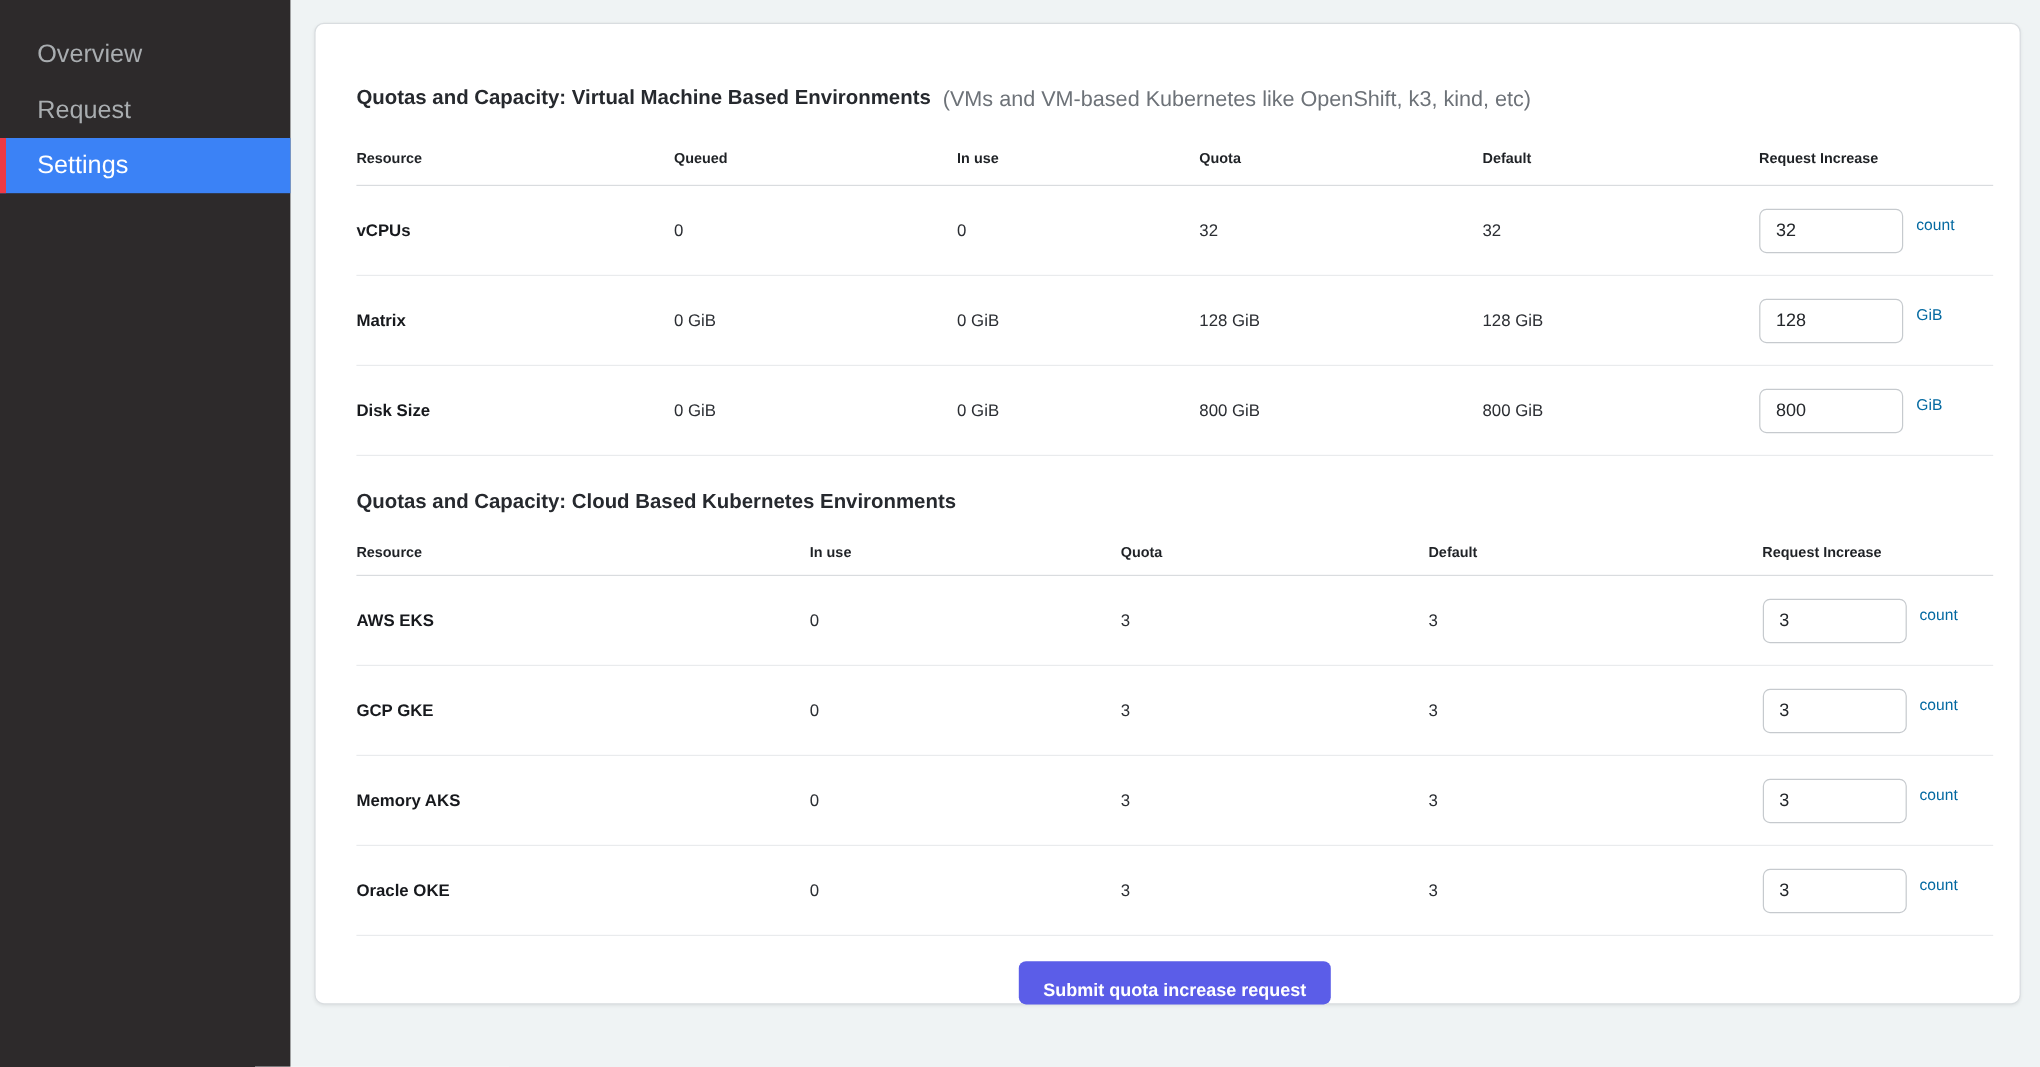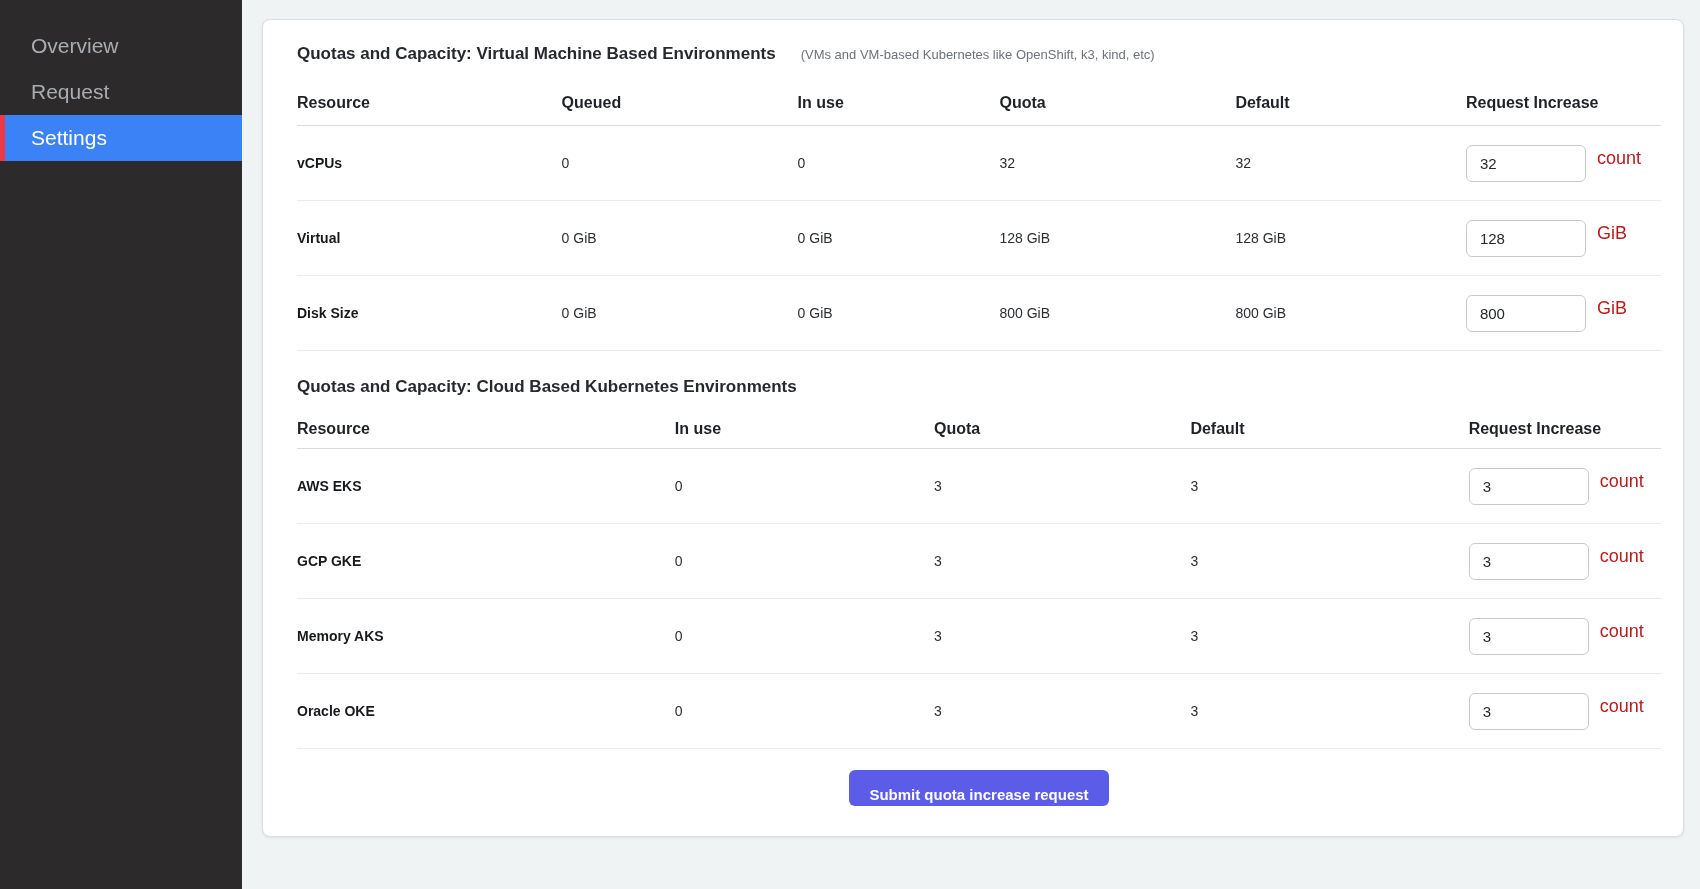--- a/index.html
+++ b/index.html
@@ -52,46 +52,47 @@
     background: #ffffff;
     border: 1px solid #d9dde0;
     border-radius: 8px;
     box-shadow: 0 1px 3px rgba(0,0,0,0.07);
     padding: 24px 22px 26px 34px;
     height: 818px;
   }
 
   .section-header {
     display: flex;
-    align-items: center;
-    gap: 25px;
+    align-items: flex-start;
+    gap: 10px;
     margin-bottom: 16px;
+    margin-top: 28px;
   }
   .section-title {
     font-size: 17px;
     font-weight: 700;
     color: #26292e;
   }
   .section-subtitle {
-    font-size: 13px;
+    font-size: 18px;
     color: #6d7278;
     font-weight: 400;
   }
 
   
   .grid-row { display: grid; align-items: center; }
   .t1 { grid-template-columns: 19.4% 17.3% 14.8% 17.3% 16.9% minmax(0,1fr); }
   .t2 { grid-template-columns: 27.7% 19% 18.8% 20.4% minmax(0,1fr); }
 
   .thead {
     height: 46px;
     border-bottom: 1px solid #d9dcdf;
   }
   .thead .th {
-    font-size: 16px;
+    font-size: 12px;
     font-weight: 700;
     color: #1f2226;
   }
   .trow {
     height: 75px;
     border-bottom: 1px solid #e9ebed;
   }
   .cell { font-size: 14px; color: #2b2e33; }
   .cell.resource { font-weight: 600; color: #17191d; }
 
@@ -106,22 +107,22 @@
     border: 1px solid #c6cace;
     border-radius: 6px;
     padding: 0 10px 0 13px;
     font-size: 15px;
     color: #24272b;
     font-family: "Liberation Sans", "DejaVu Sans", sans-serif;
     background: #ffffff;
     outline: none;
   }
   .unit {
-    font-size: 18px;
-    color: #b91c1c;
+    font-size: 13px;
+    color: #0369a1;
     transform: translateY(-5px);
   }
 
   .section-2 { margin-top: 26px; }
   .section-2 .section-header { margin-bottom: 12px; }
   .t2.thead { height: 40px; }
 
   
   .button-row {
     margin-top: 21px;
@@ -175,21 +176,21 @@
         <div class="cell">0</div>
         <div class="cell">32</div>
         <div class="cell">32</div>
         <div class="request-cell">
           <input type="text" value="32" style="">
           <span class="unit">count</span>
         </div>
       </div>
 
       <div class="grid-row t1 trow">
-        <div class="cell resource">Virtual</div>
+        <div class="cell resource">Matrix</div>
         <div class="cell">0 GiB</div>
         <div class="cell">0 GiB</div>
         <div class="cell">128 GiB</div>
         <div class="cell">128 GiB</div>
         <div class="request-cell">
           <input type="text" value="128" style="">
           <span class="unit">GiB</span>
         </div>
       </div>
 

